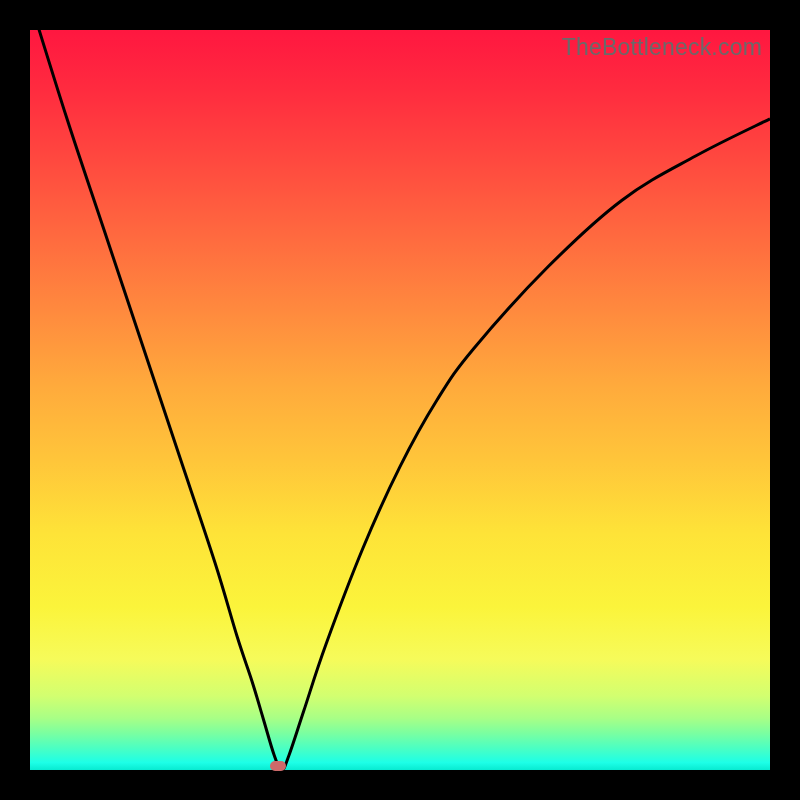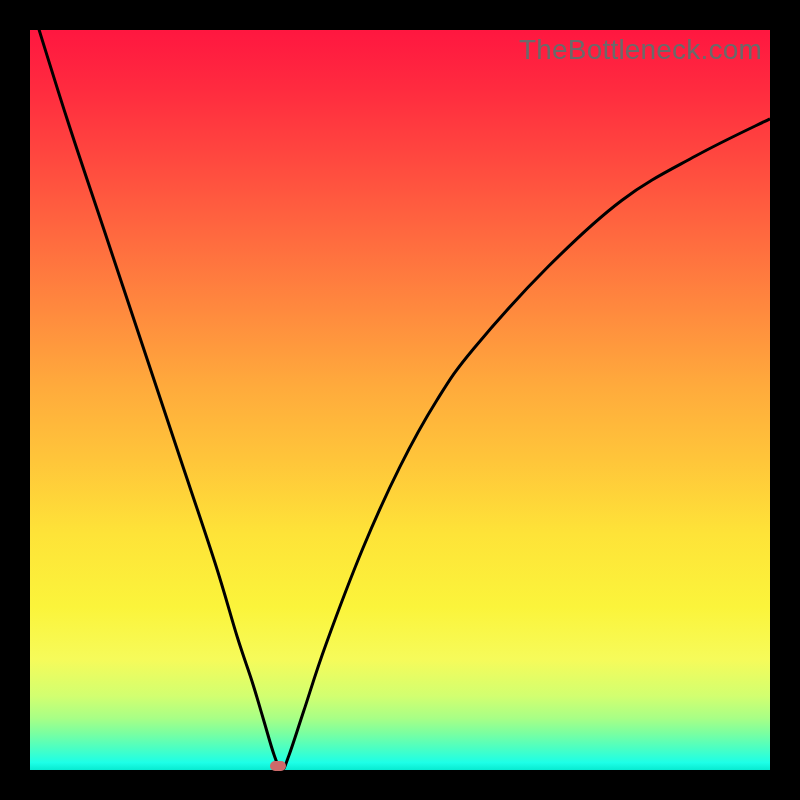--- a/index.html
+++ b/index.html
@@ -43,21 +43,21 @@
       #4cffc2 97%,
       #1dffe7 99%,
       #08ead1 100%
     );
   }
   .watermark {
     position: absolute;
     top: 4px;
     right: 8px;
     color: #6a6a6a;
-    font-size: 28px;
+    font-size: 23px;
     font-weight: 500;
     letter-spacing: 0.2px;
     user-select: none;
   }
   svg.curve {
     position: absolute;
     left: 0;
     top: 0;
     width: 740px;
     height: 740px;

